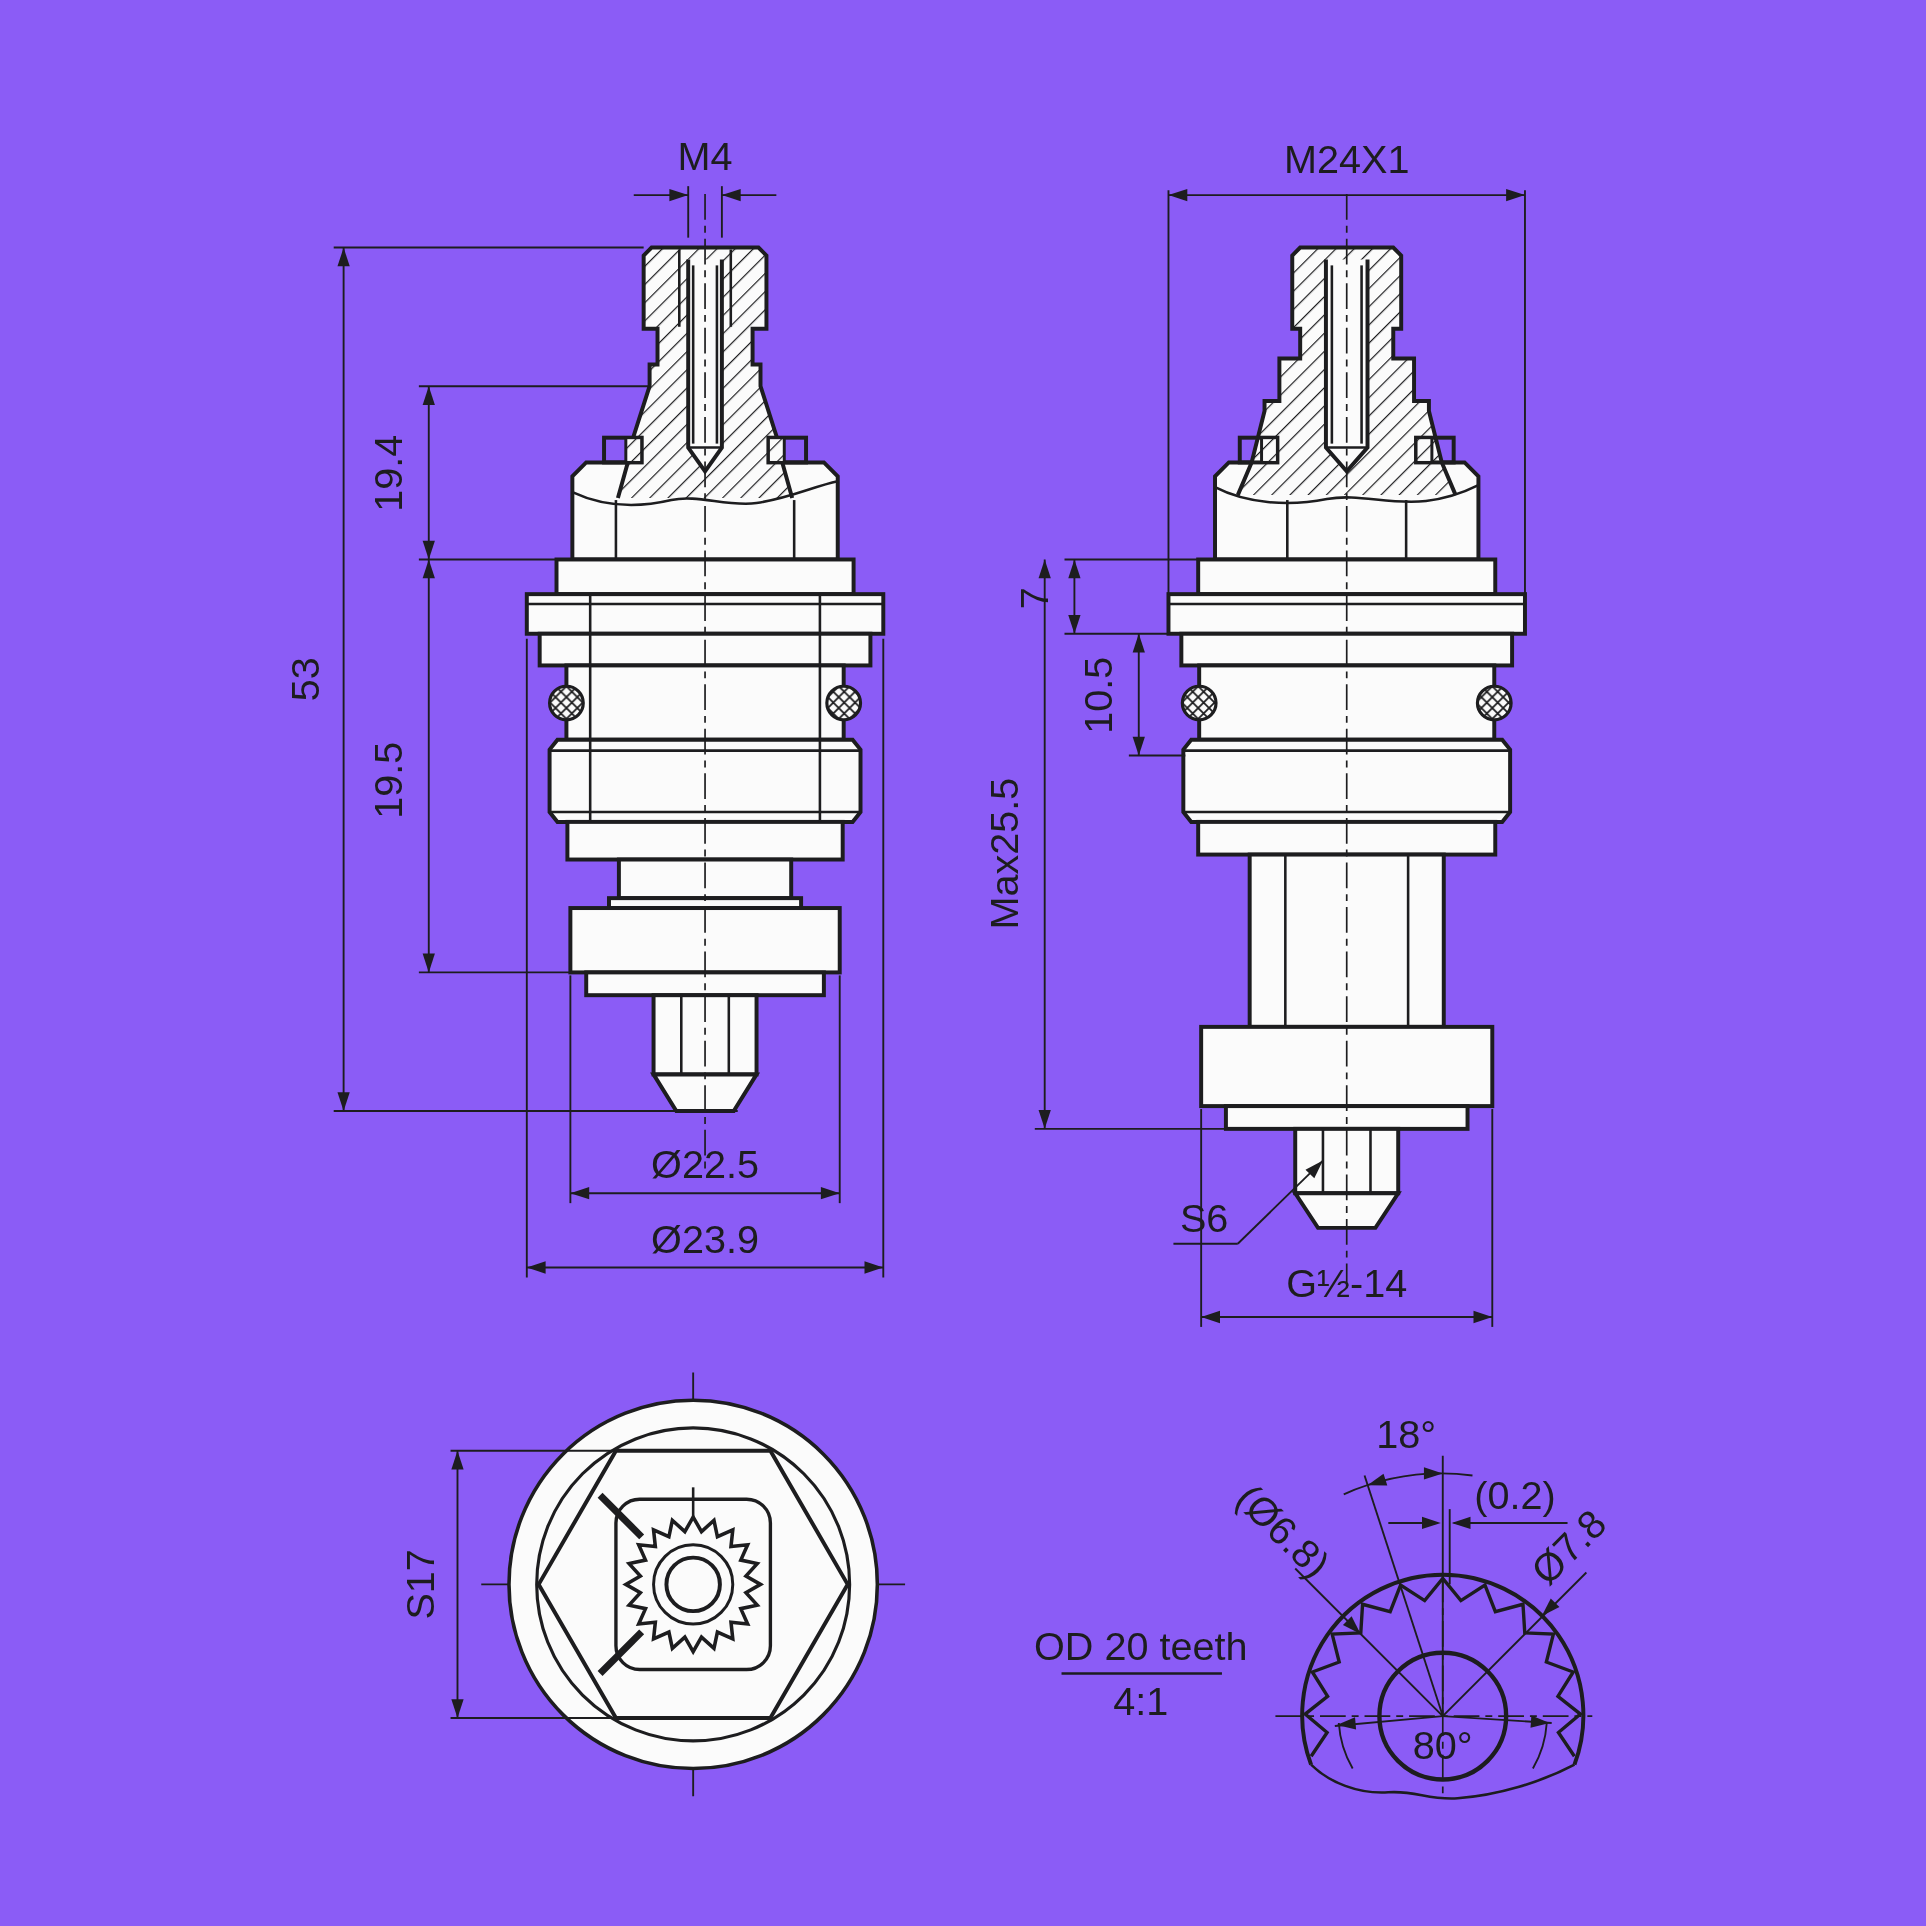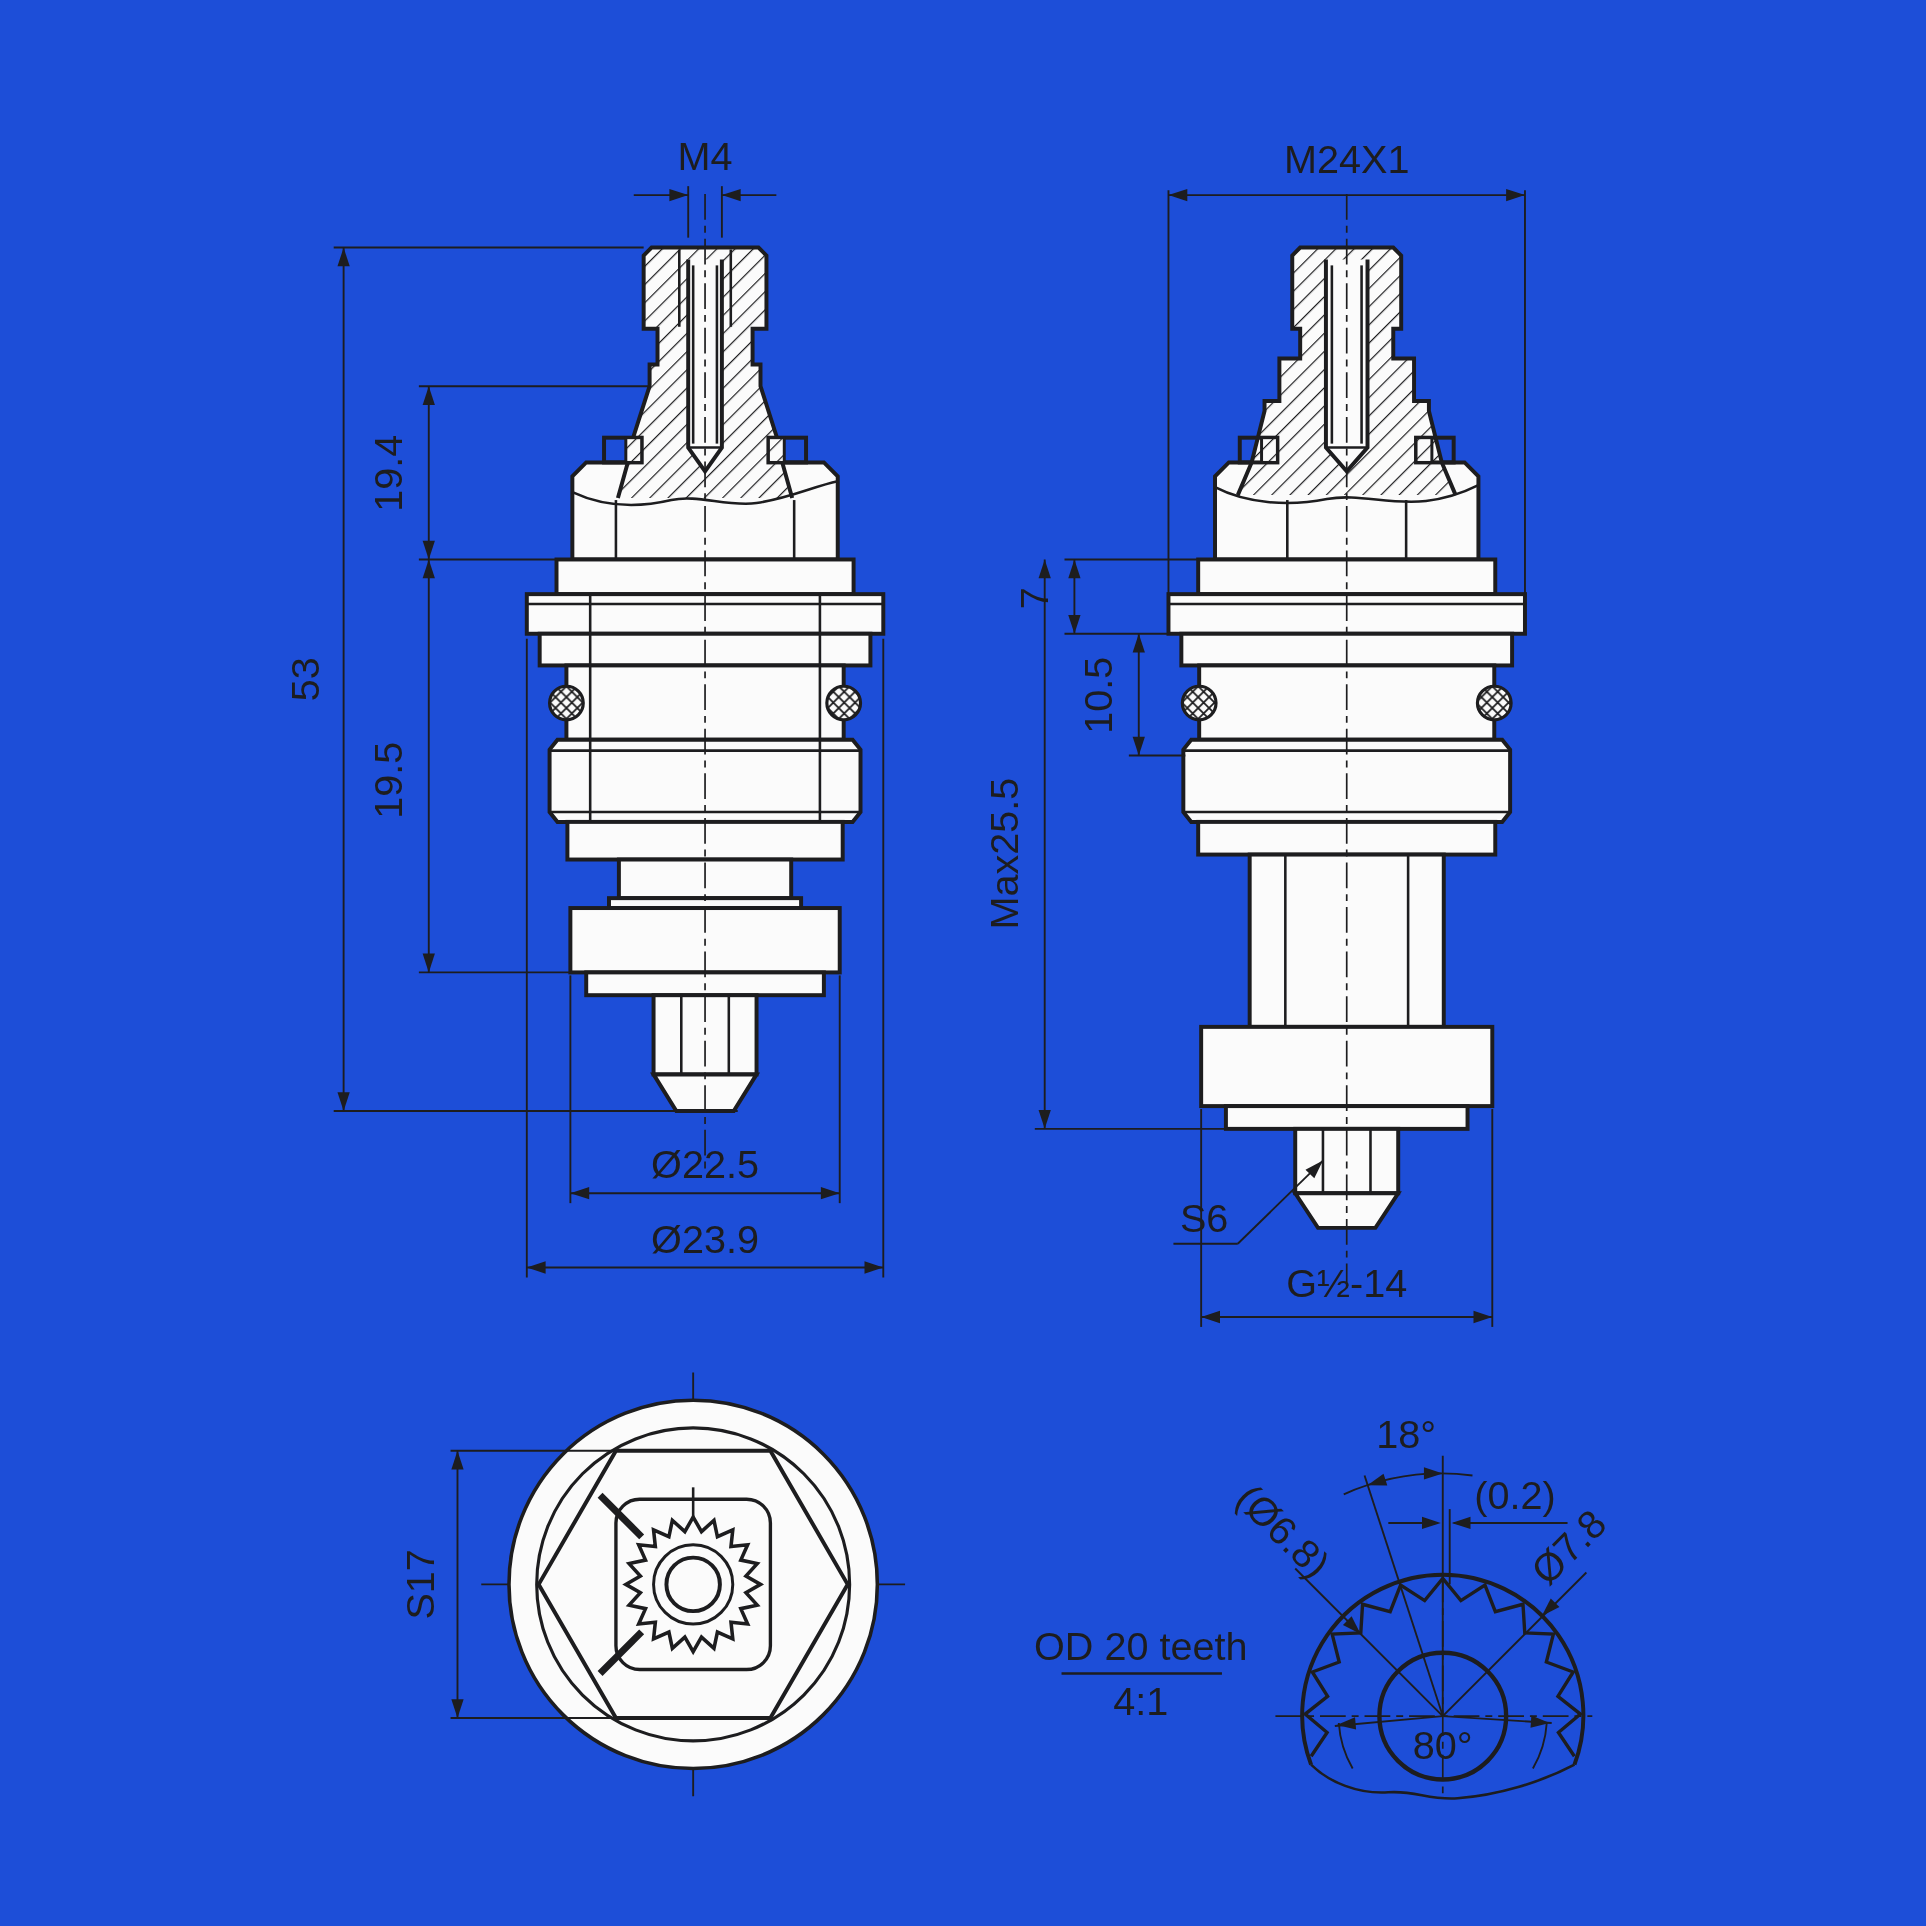--- a/index.html
+++ b/index.html
@@ -1,16 +1,16 @@
 <!DOCTYPE html>
 <html><head>
 <meta charset="utf-8">
 <style>
   html,body{margin:0;padding:0;background:#fbfbfb;}
-  .sheet{width:1927px;height:1927px;position:relative;background:#1d4ed8;}
+  .sheet{width:1927px;height:1927px;position:relative;background:#8b5cf6;}
   svg{display:block;}
   text{font-family:"Liberation Sans","DejaVu Sans",sans-serif;fill:#1d1d1f;}
   .dim{font-size:40px;}
   .thick{stroke:#1d1d1f;stroke-width:4;fill:none;stroke-linejoin:miter;}
   .med{stroke:#1d1d1f;stroke-width:2.6;fill:none;}
   .thin{stroke:#1d1d1f;stroke-width:1.9;fill:none;}
   .cl{stroke:#1d1d1f;stroke-width:1.7;fill:none;stroke-dasharray:26 6 7 6;}
   .whitefill{fill:#fbfbfb;}
   .bodyfill{fill:#fbfbfb;stroke:#1d1d1f;stroke-width:4;stroke-linejoin:miter;}
   .arrow{fill:#1d1d1f;}

